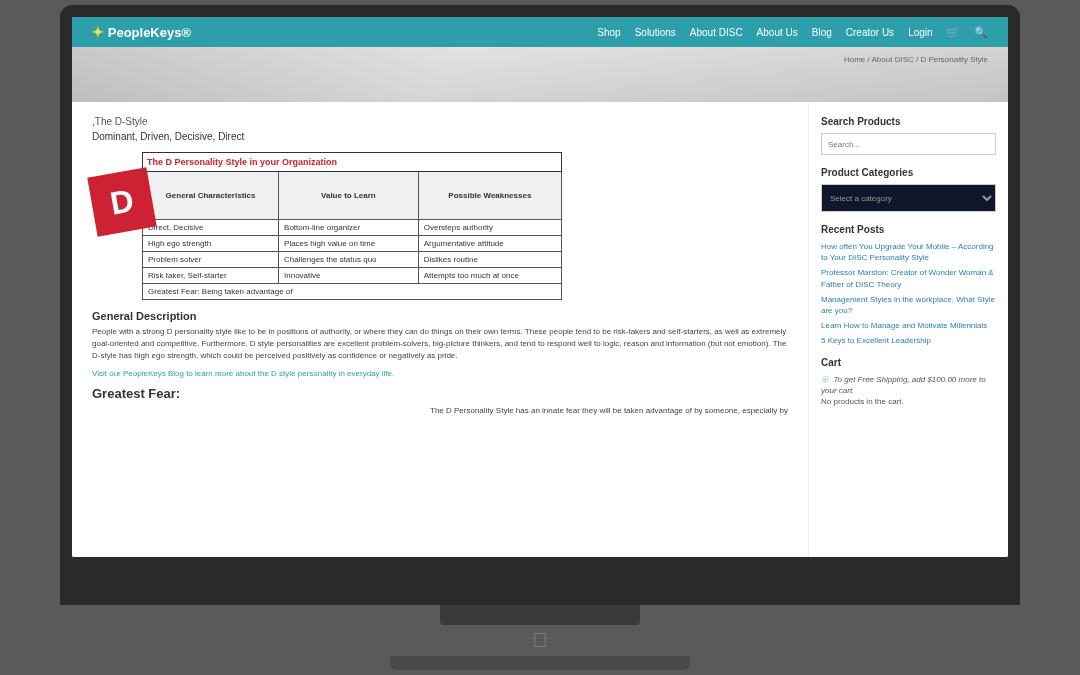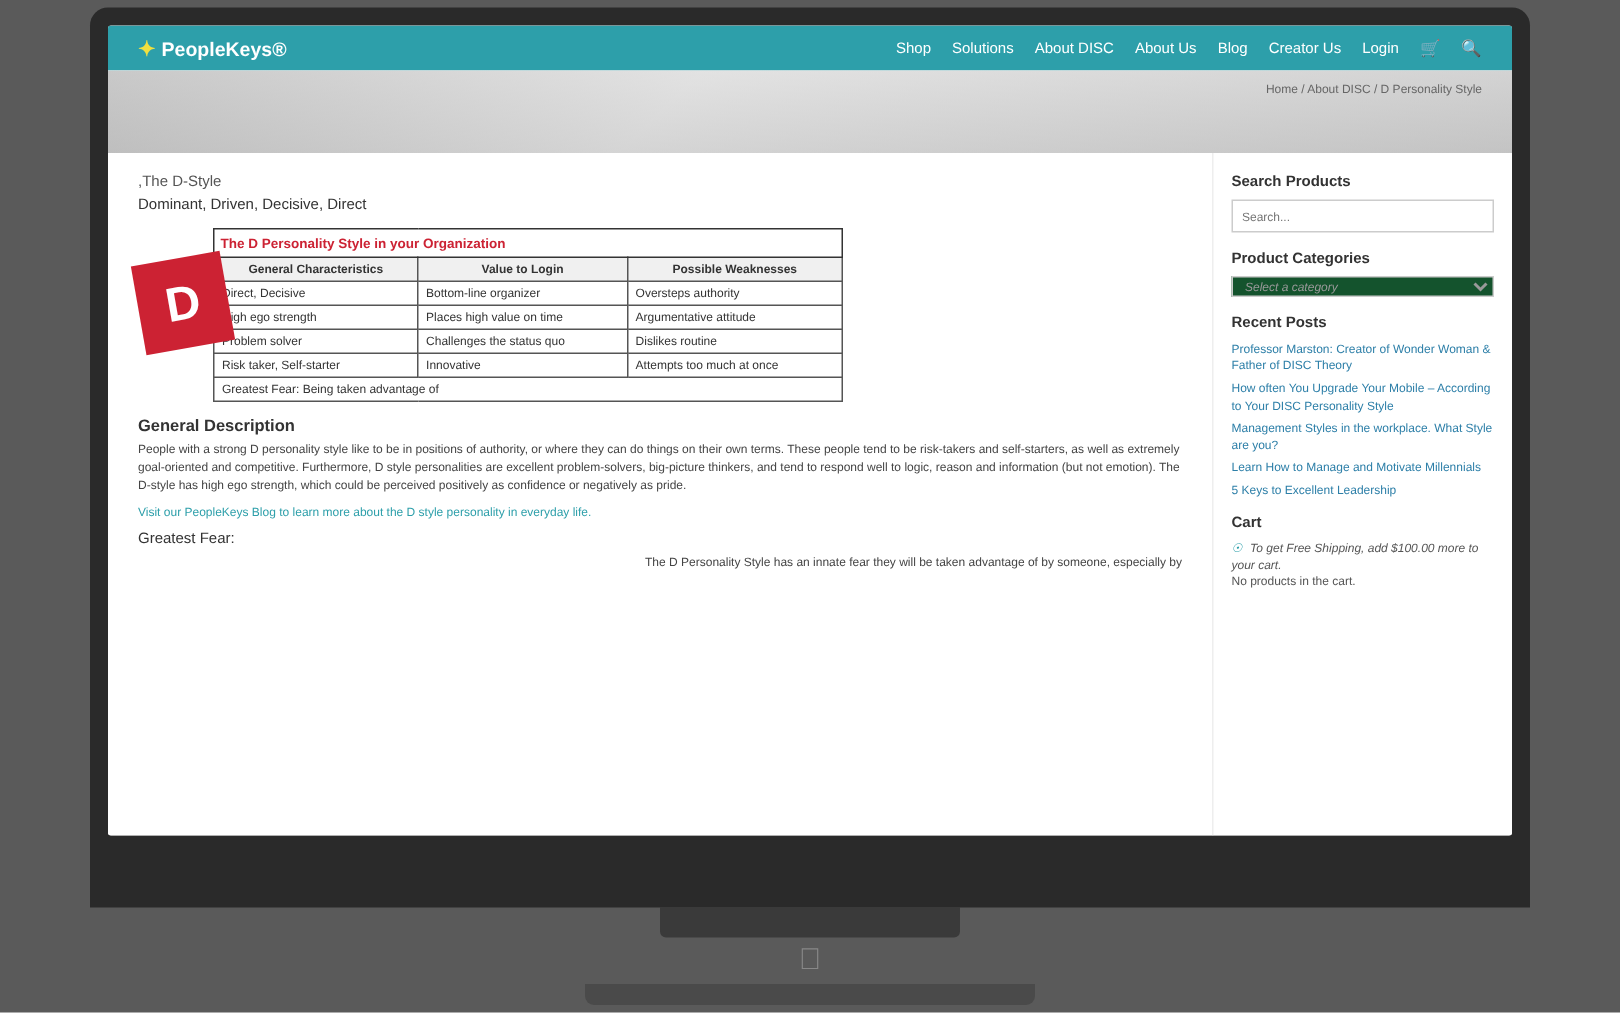--- a/index.html
+++ b/index.html
@@ -189,21 +189,21 @@
       background: #fff;
       color: #cc2233;
       font-weight: bold;
       font-size: 9px;
       padding: 4px;
       border: 1px solid #333;
     }
     .disc-table th {
       background: #f0f0f0;
       border: 1px solid #555;
-      padding: 3px 5px;
+      padding: 19px 5px;
       font-weight: bold;
       font-size: 8px;
       vertical-align: top;
     }
     .disc-table td {
       border: 1px solid #555;
       padding: 3px 5px;
       vertical-align: top;
       font-size: 8px;
     }
@@ -220,22 +220,22 @@
       color: #444;
       line-height: 1.5;
       margin-bottom: 6px;
     }
     .blog-link {
       font-size: 8px;
       color: #2d9faa;
       text-decoration: none;
     }
     .greatest-fear-title {
-      font-size: 10px;
-      font-weight: normal;
+      font-size: 13px;
+      font-weight: bold;
       color: #333;
       margin-top: 8px;
       margin-bottom: 4px;
     }
     .greatest-fear-text {
       font-size: 8px;
       color: #444;
       line-height: 1.5;
       text-align: right;
     }
@@ -262,28 +262,27 @@
       height: 22px;
       border: 1px solid #ccc;
       padding: 0 6px;
       font-size: 8px;
       color: #999;
       margin-bottom: 12px;
     }
 
     .category-select {
       width: 100%;
-      height: 14px;
+      height: 28px;
       border: 1px solid #ccc;
       font-size: 8px;
       color: #999;
       padding: 0 4px;
       margin-bottom: 12px;
-      background: #14532d;
-      font-style: italic;
+      background: #0f172a;
     }
 
     .recent-posts-title {
       font-size: 10px;
       font-weight: bold;
       color: #333;
       margin-bottom: 6px;
     }
     .recent-post-item {
       font-size: 8px;
@@ -356,21 +355,21 @@
             
             <div class="table-container">
               <div class="d-badge">D</div>
               <table class="disc-table">
                 <tbody>
                     <tr>
                   <td colspan="3" class="table-title">The D Personality Style in your Organization</td>
                 </tr>
                 <tr>
                   <th>General Characteristics</th>
-                  <th>Value to Login</th>
+                  <th>Value to Learn</th>
                   <th>Possible Weaknesses</th>
                 </tr>
                 <tr>
                   <td>Direct, Decisive</td>
                   <td>Bottom-line organizer</td>
                   <td>Oversteps authority</td>
                 </tr>
                 <tr>
                   <td>High ego strength</td>
                   <td>Places high value on time</td>
@@ -406,22 +405,22 @@
           <aside class="sidebar">
             <div class="sidebar-section-title">Search Products</div>
             <input class="search-input" type="text" placeholder="Search..." style="">
 
             <div class="sidebar-section-title">Product Categories</div>
             <select class="category-select">
               <option>Select a category</option>
             </select>
 
             <div class="recent-posts-title">Recent Posts</div>
+            <div class="recent-post-item">How often You Upgrade Your Mobile – According to Your DISC Personality Style</div>
             <div class="recent-post-item">Professor Marston: Creator of Wonder Woman &amp; Father of DISC Theory</div>
-            <div class="recent-post-item">How often You Upgrade Your Mobile – According to Your DISC Personality Style</div>
             <div class="recent-post-item">Management Styles in the workplace. What Style are you?</div>
             <div class="recent-post-item">Learn How to Manage and Motivate Millennials</div>
             <div class="recent-post-item">5 Keys to Excellent Leadership</div>
 
             <div class="cart-title">Cart</div>
             <div class="cart-shipping">
               <span class="cart-icon">☉</span>
               <span>To get Free Shipping, add $100.00 more to your cart.</span>
             </div>
             <div class="cart-empty">No products in the cart.</div>

